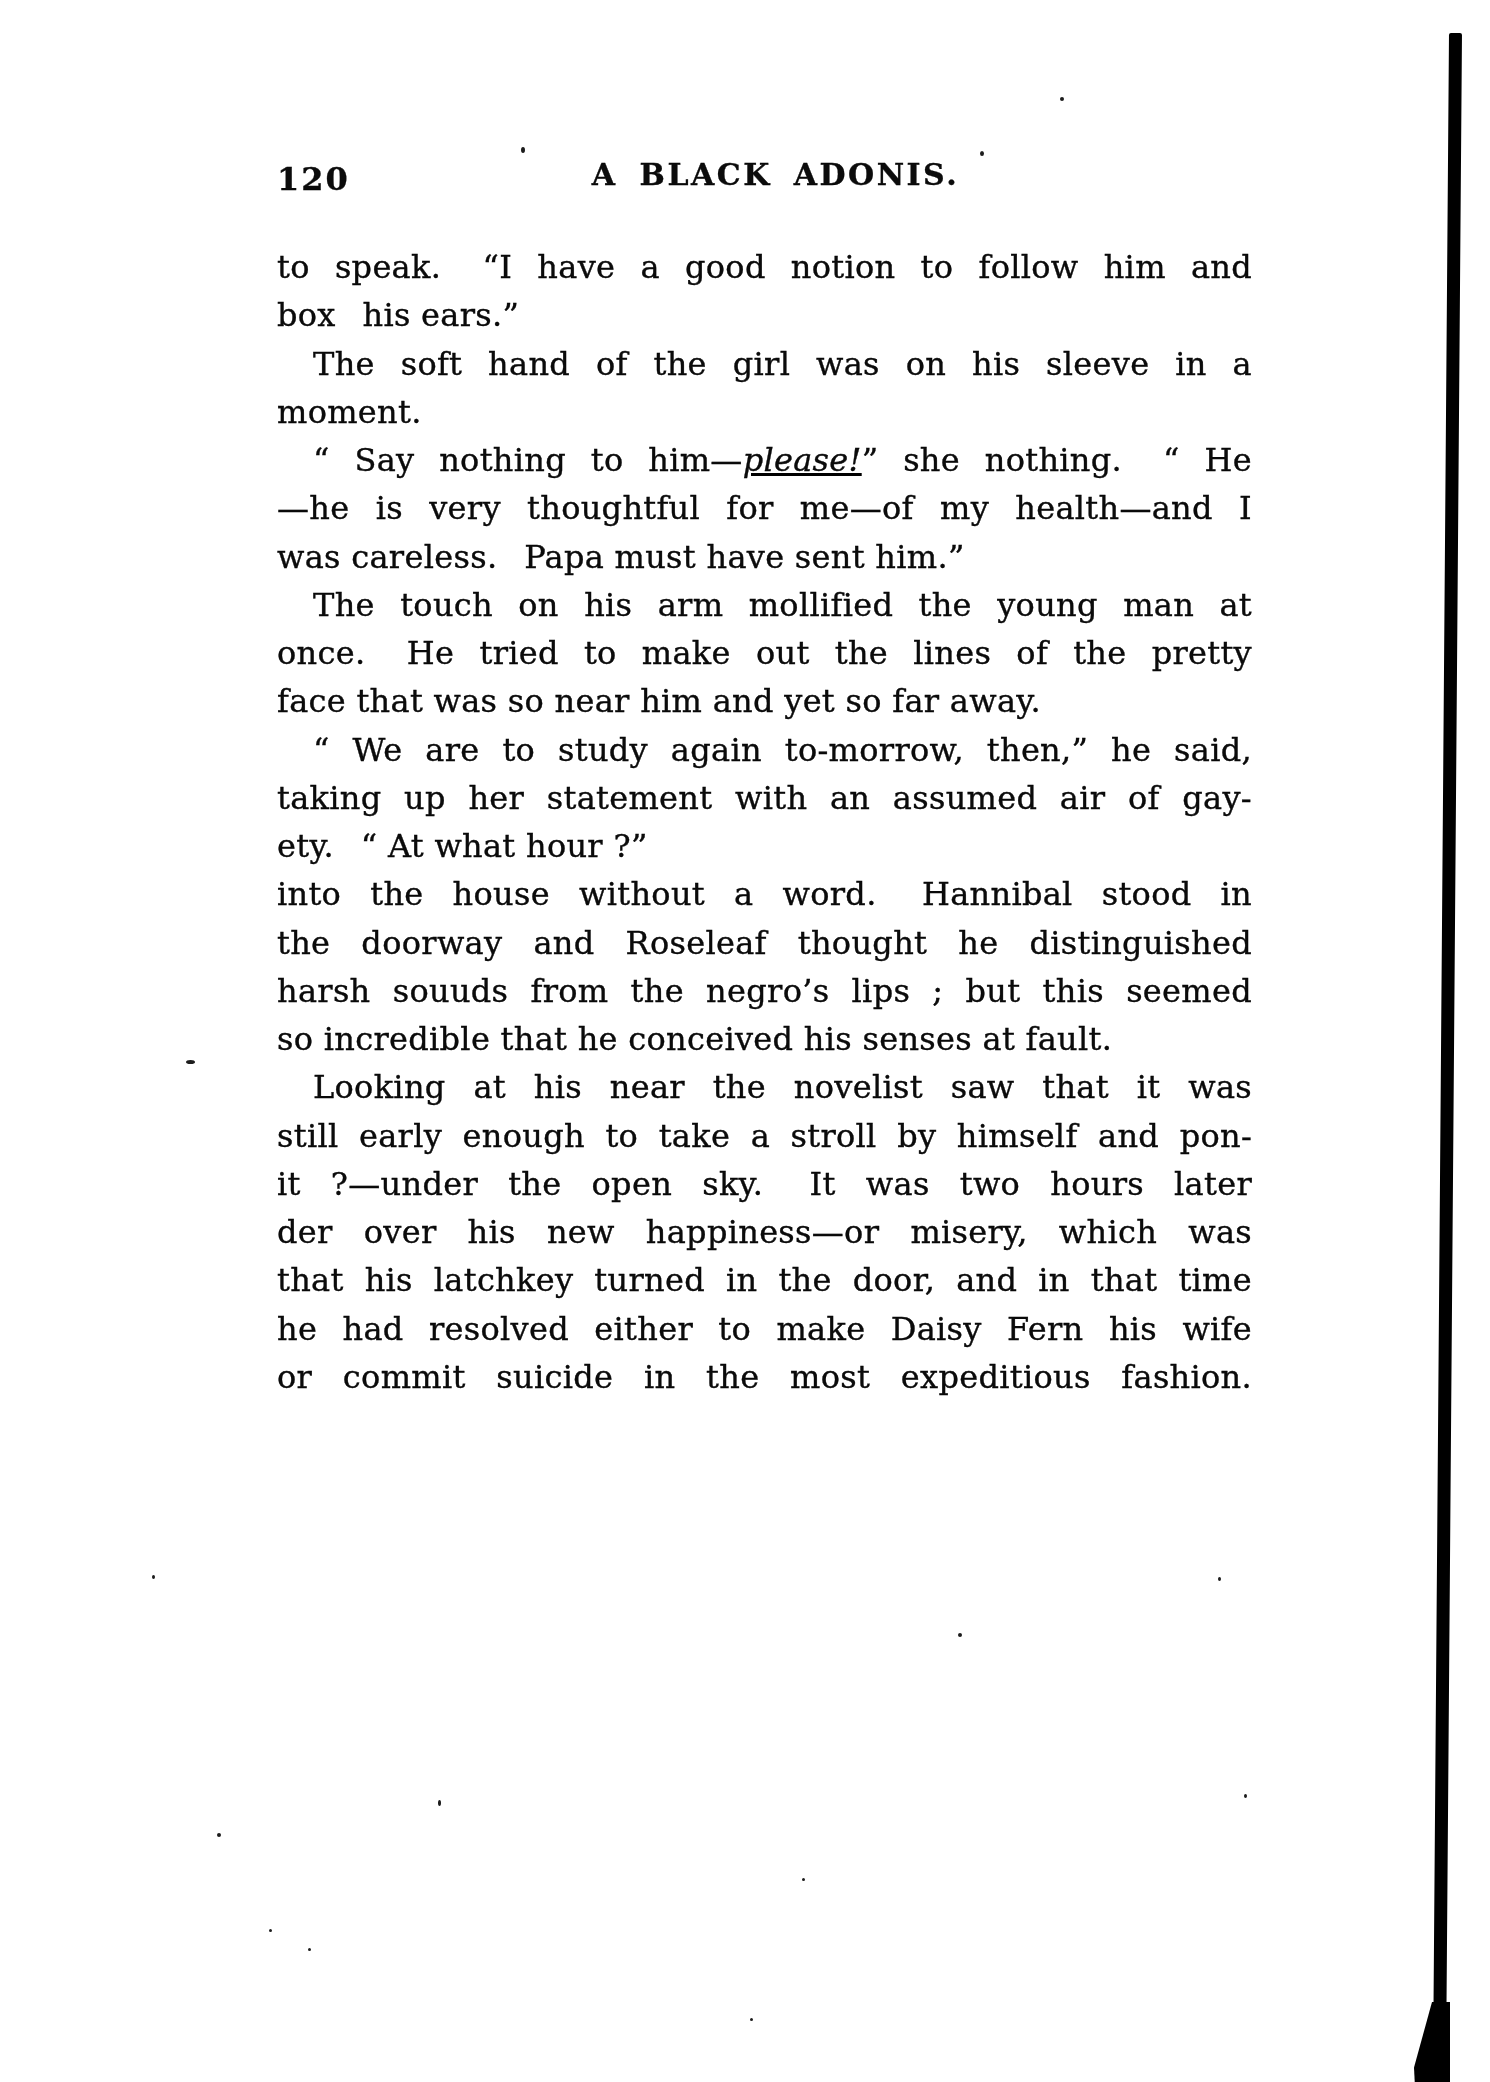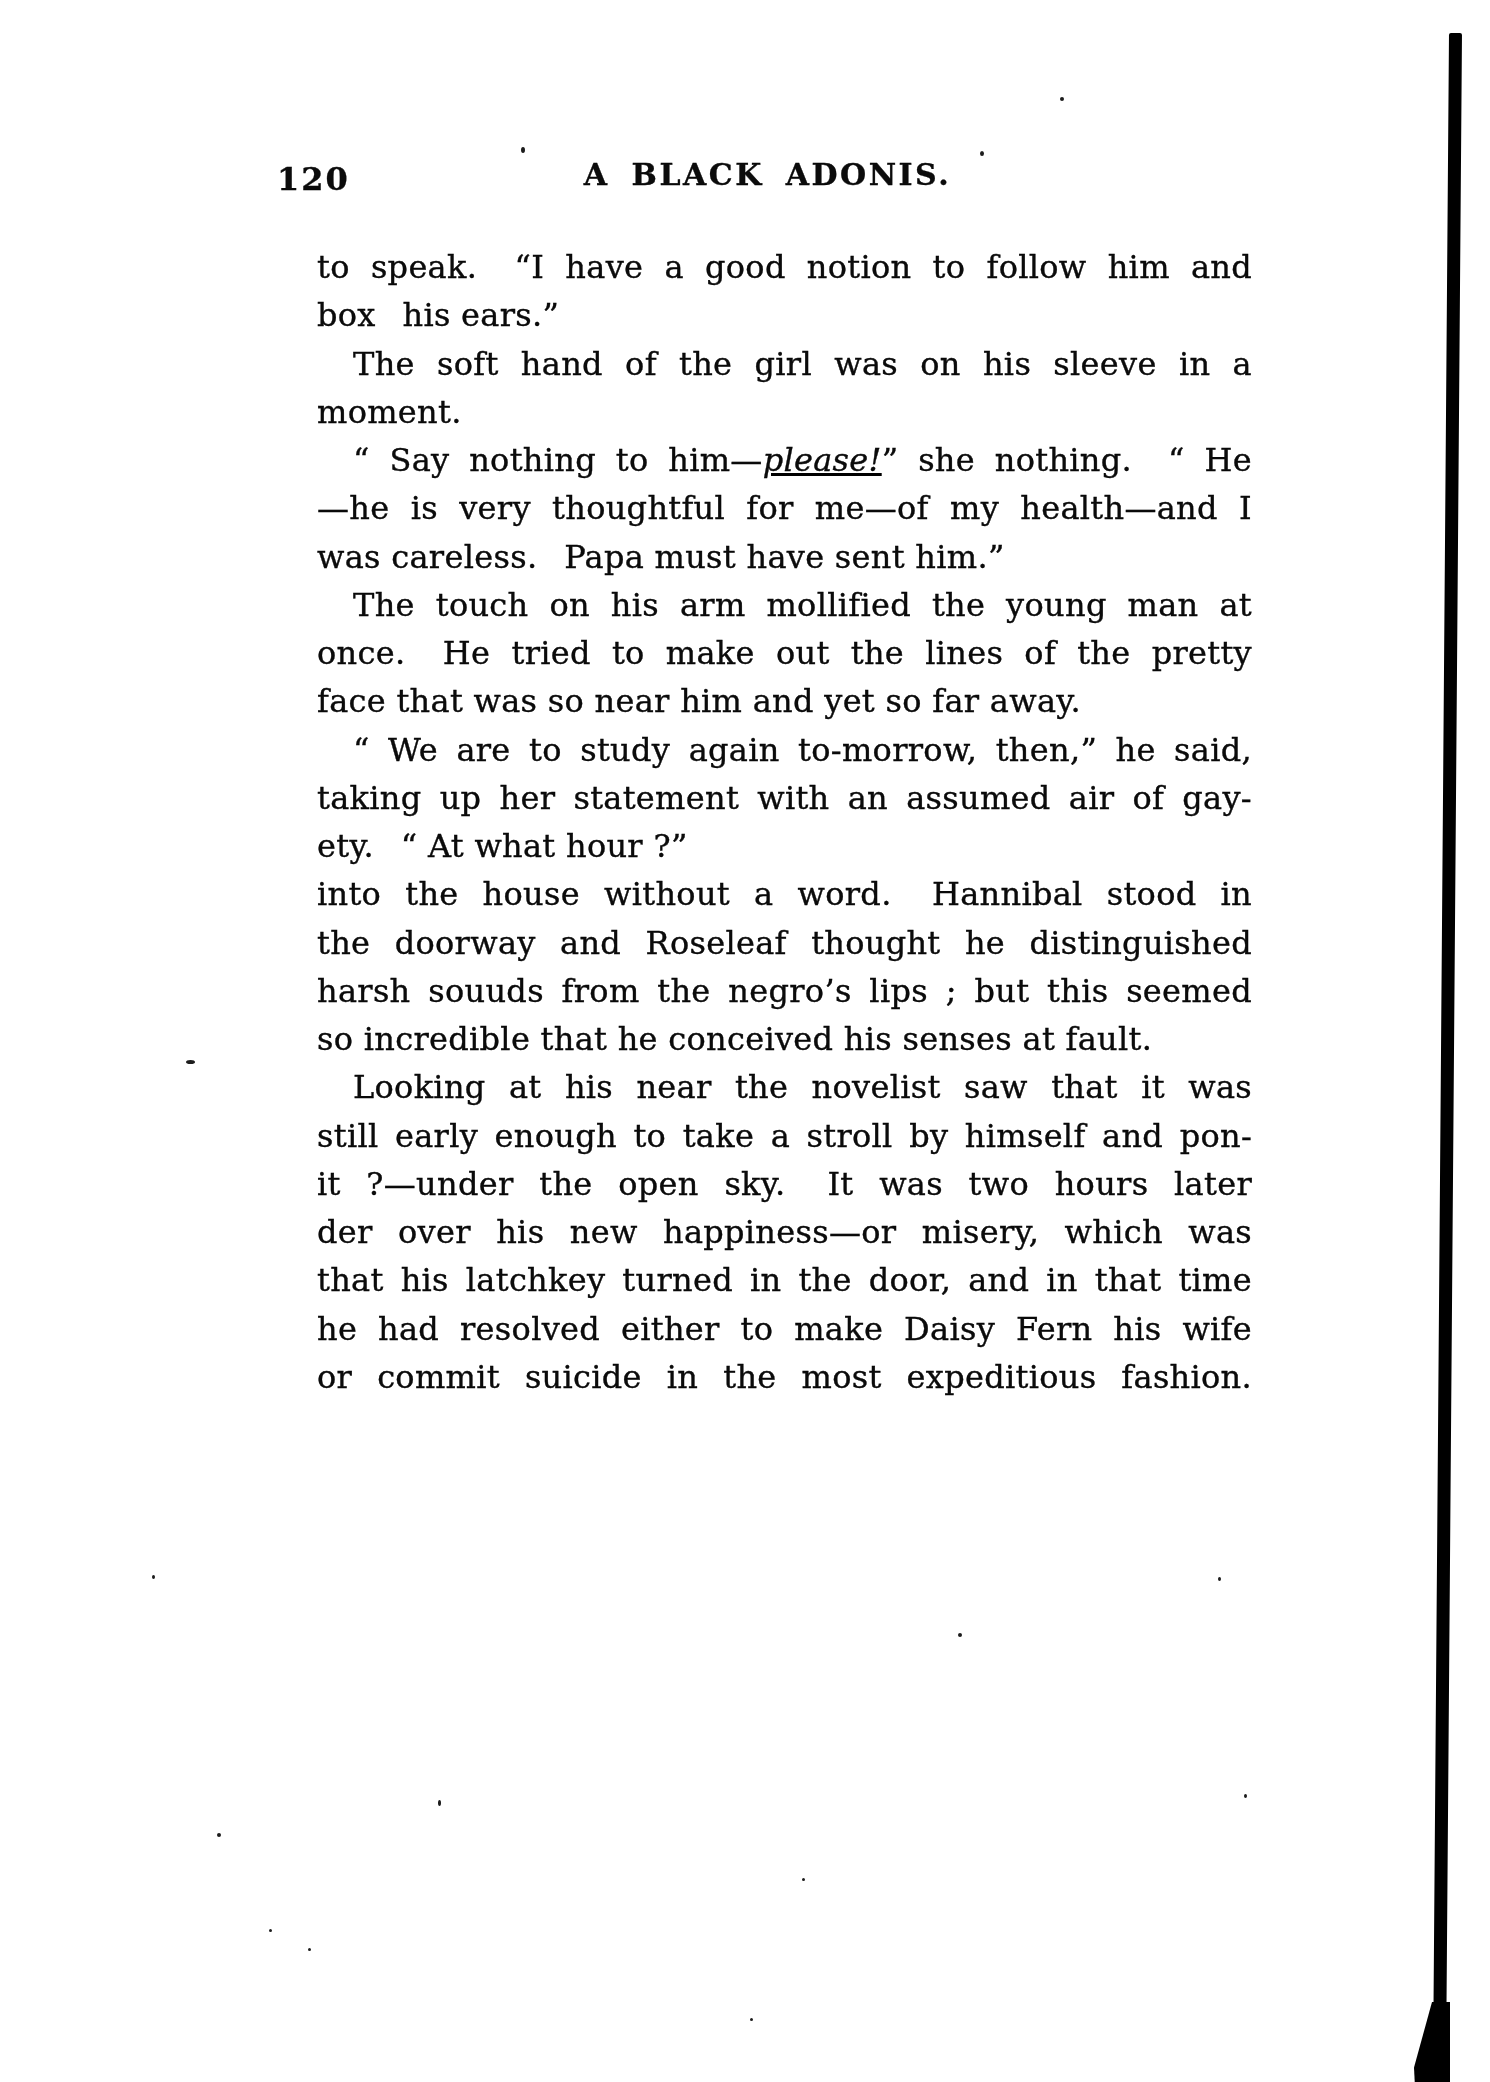--- a/index.html
+++ b/index.html
@@ -8,31 +8,31 @@
     background:#ffffff;color:#0b0b0b;
     font-family:"DejaVu Serif","Liberation Serif",serif;
   }
   .page{position:absolute;inset:0;}
   .page-number{
     position:absolute;left:277px;top:160px;
     font-size:32px;font-weight:bold;letter-spacing:2px;
     -webkit-text-stroke:0.3px #000;
   }
   .header-title{
-    position:absolute;left:262px;top:157px;width:975px;padding-left:18px;
+    position:absolute;left:270px;top:157px;width:975px;padding-left:18px;
     text-align:center;font-size:30px;font-weight:bold;
     letter-spacing:2.5px;word-spacing:9px;
     -webkit-text-stroke:0.3px #000;
   }
   .text-block{
     position:absolute;left:277px;top:243px;width:975px;
   }
   .line{
     line-height:48.25px;height:48.25px;
-    font-size:32px;letter-spacing:0.3px;margin-left:40px;
+    font-size:32px;letter-spacing:0.3px;
     -webkit-text-stroke:0.35px #000;
   }
   .line.j{text-align:justify;text-align-last:justify;}
   .line.ind{text-indent:36px;}
   .it{font-style:italic;text-decoration:underline;}
   .edge-bar{
     position:absolute;left:1449px;top:33px;width:13px;height:1975px;
     background:#000;transform:rotate(0.45deg);transform-origin:top left;
     border-radius:2px;
   }

